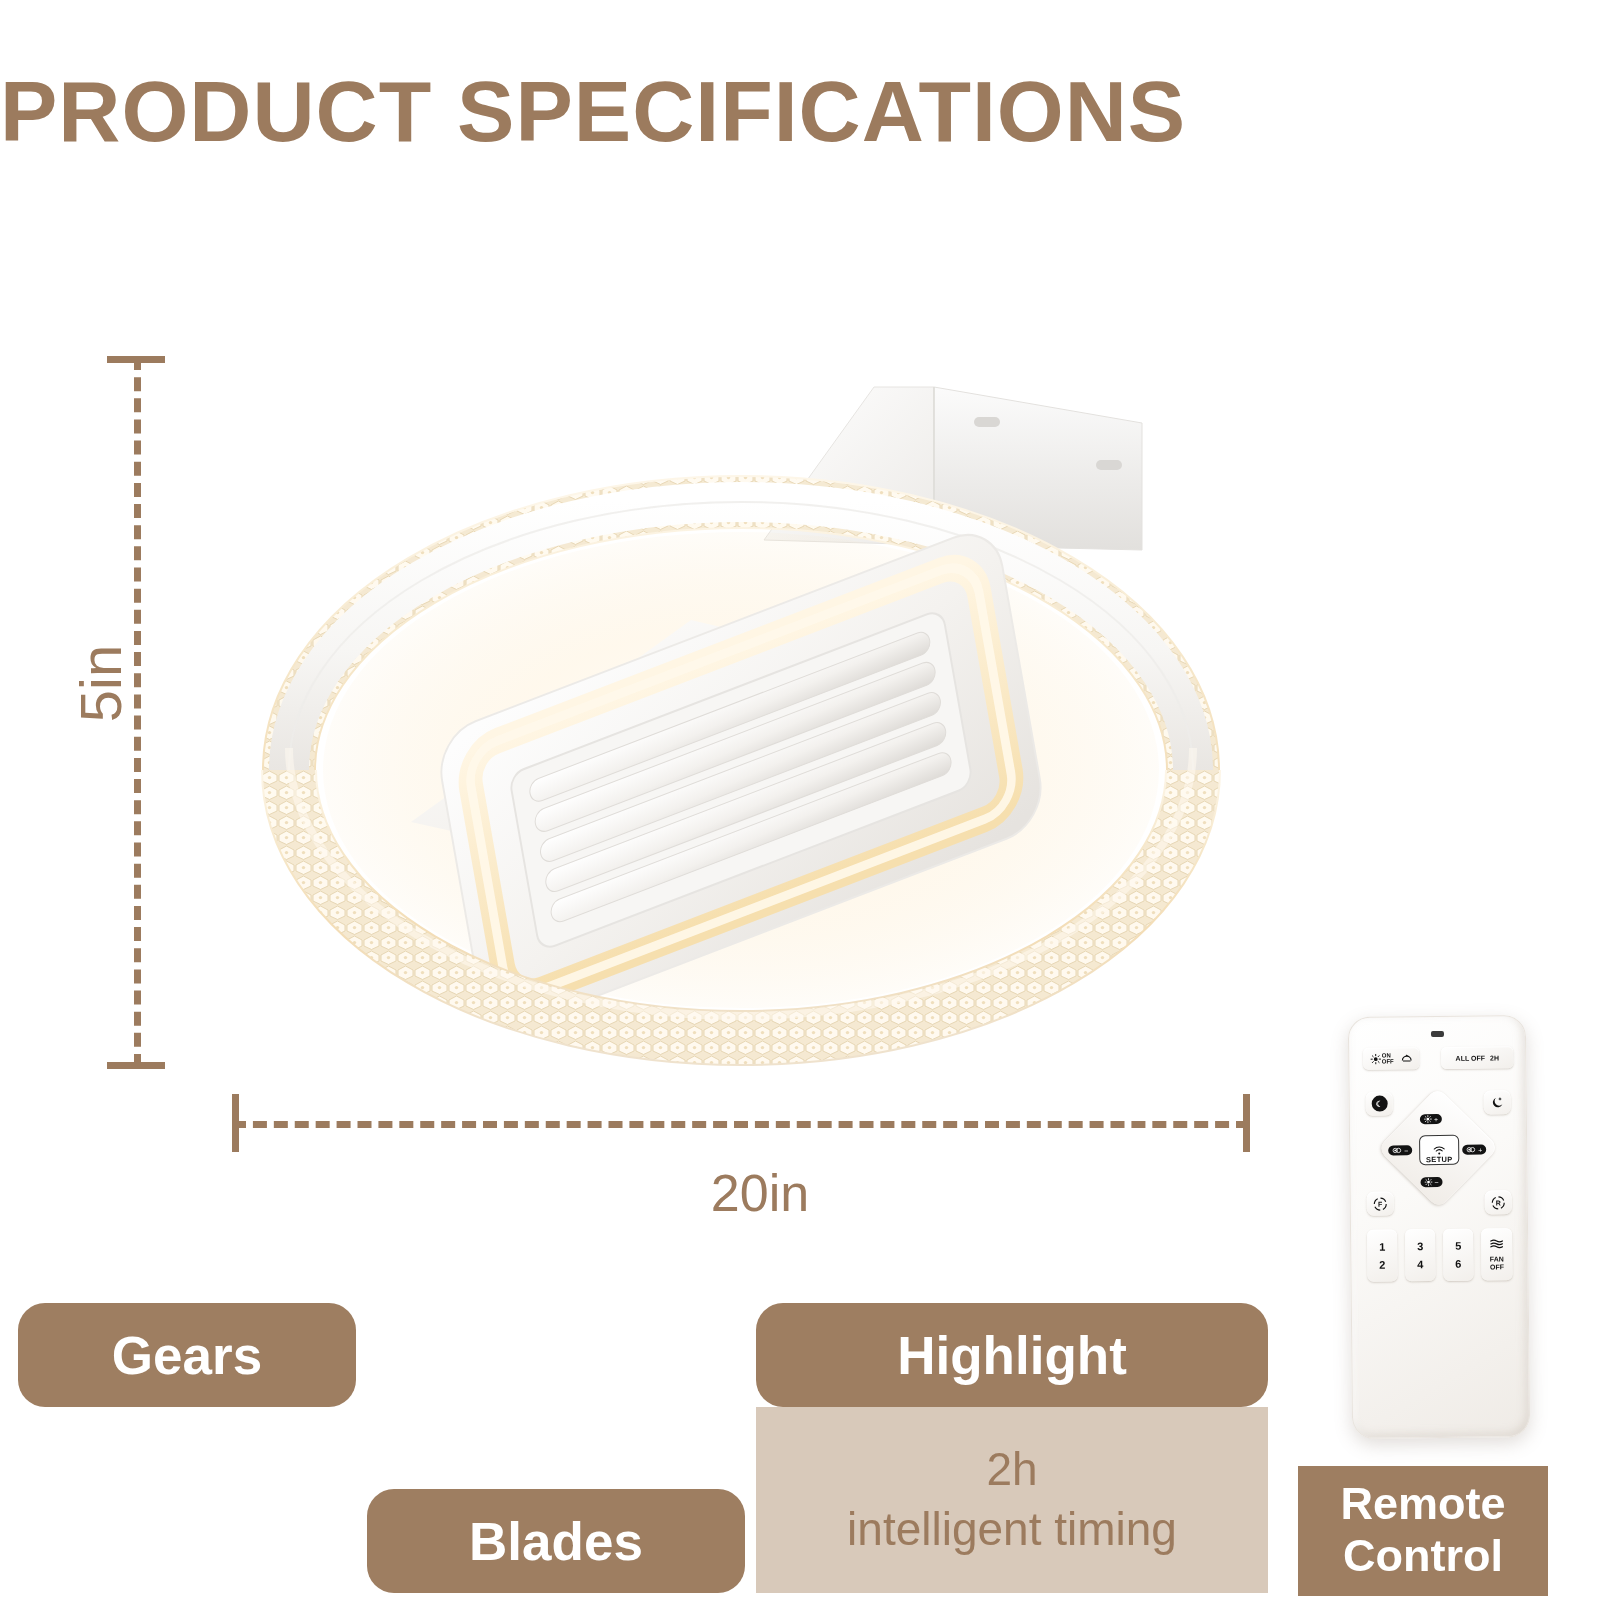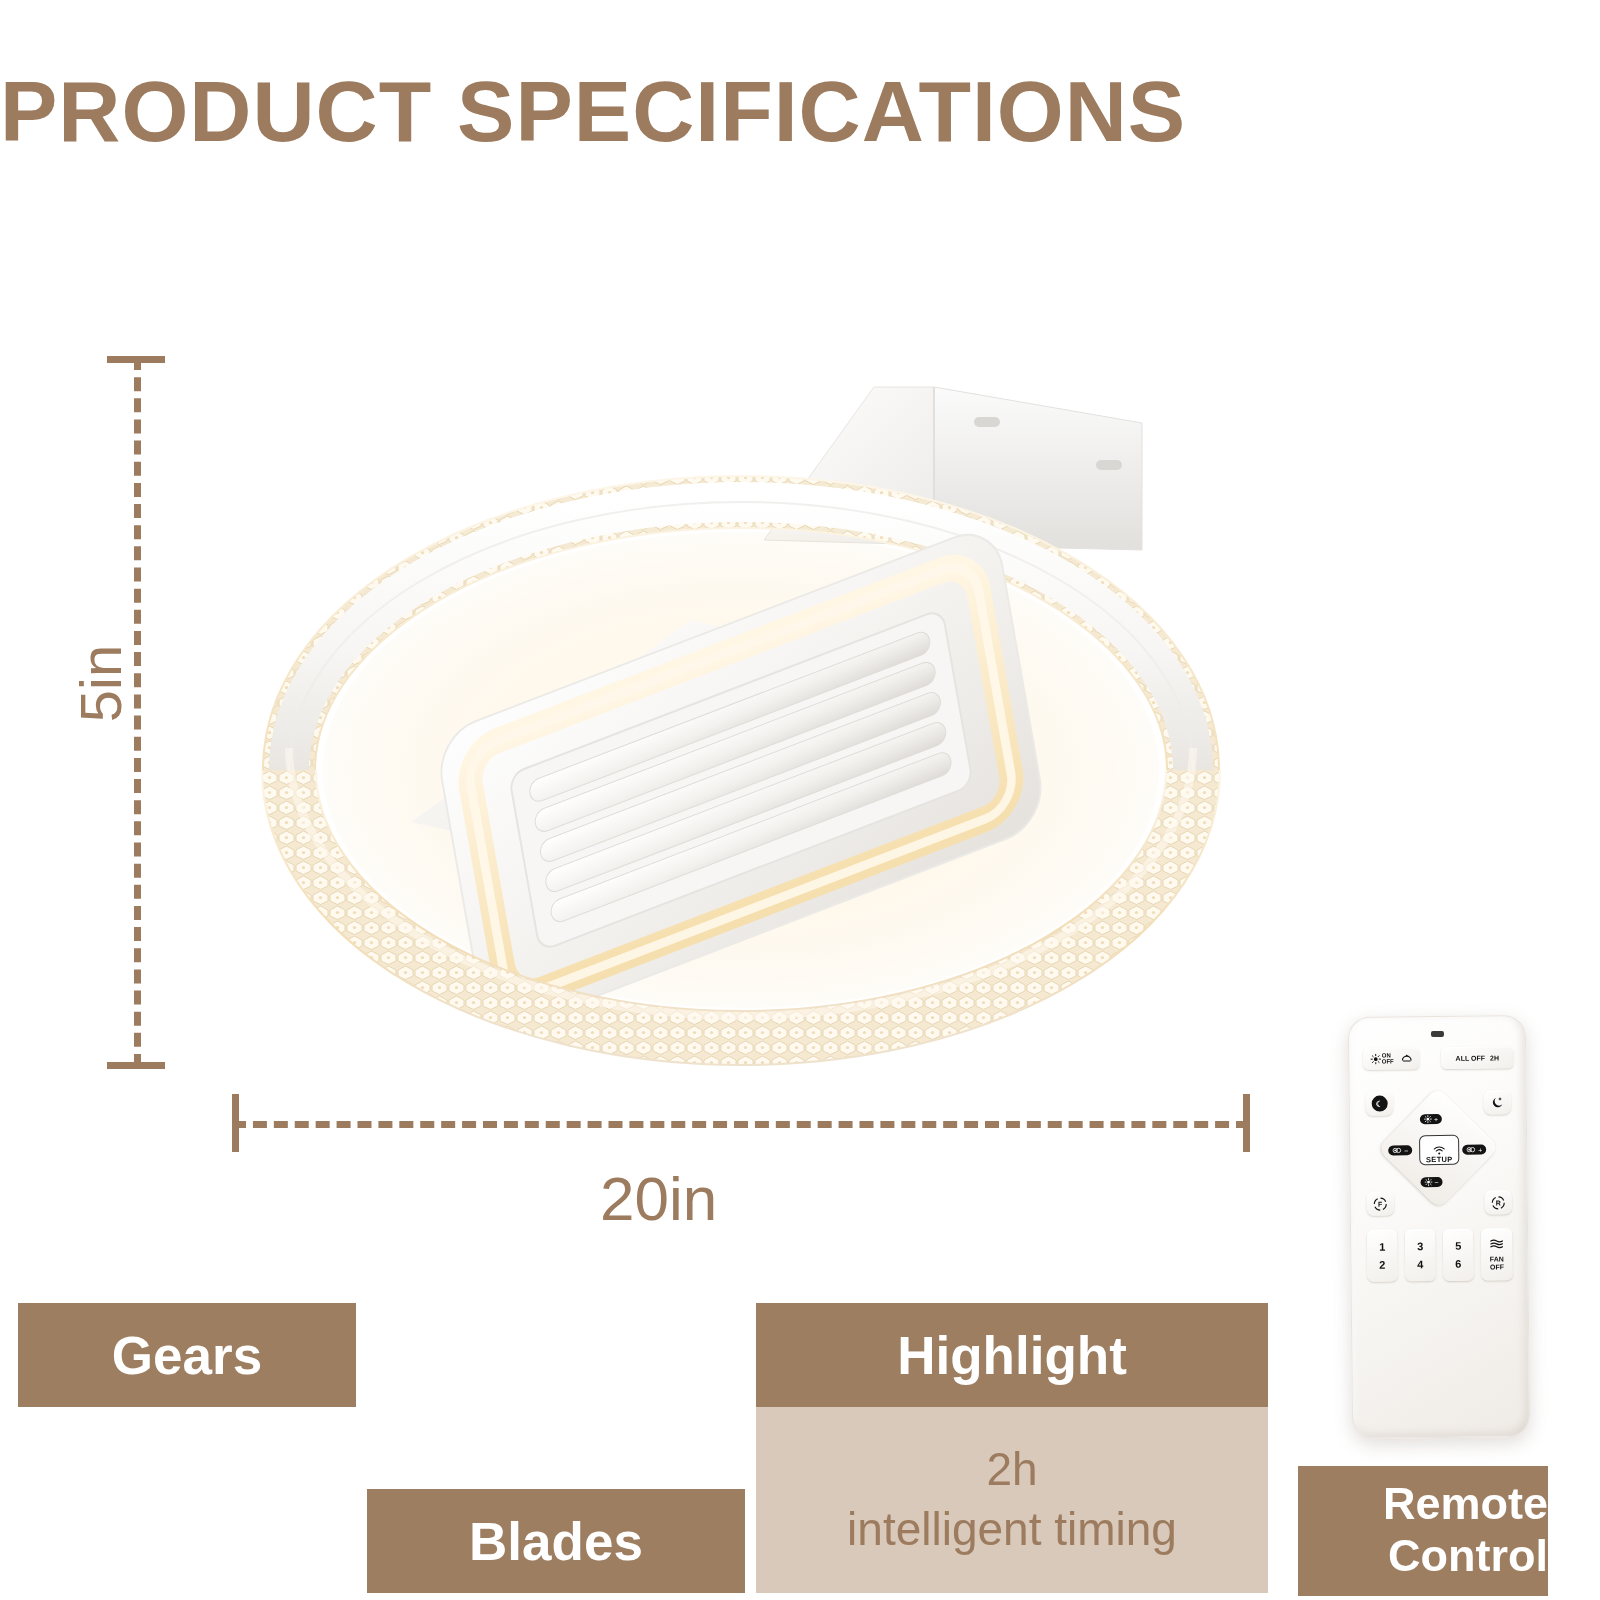--- a/index.html
+++ b/index.html
@@ -79,22 +79,22 @@
     background: #9c7b5e;
   }
   .dim-h-cap.left { left: 232px; }
   .dim-h-cap.right { left: 1243px; }
 
   .dim-label-h {
     position: absolute;
     left: 600px;
     top: 1163px;
     width: 320px;
-    text-align: left;
-    font-size: 62px;
+    text-align: center;
+    font-size: 52px;
     color: #9c7b5e;
   }
 
   
   #product-figure {
     position: absolute;
     left: 236px;
     top: 340px;
     width: 1010px;
     height: 740px;
@@ -141,20 +141,21 @@
 
   .spec-head {
     background: #9e7e61;
     color: #ffffff;
     height: 104px;
     display: flex;
     align-items: center;
     justify-content: center;
     font-size: 53px;
     font-weight: bold;
+    border-radius: 27px;
   }
   .spec-body {
     background: #d8c9ba;
     flex: 1;
     display: flex;
     align-items: center;
     justify-content: center;
     text-align: center;
     color: #9c7b5e;
     font-size: 46px;
@@ -174,21 +175,21 @@
   #remote-caption {
     position: absolute;
     left: 1298px;
     top: 1466px;
     width: 250px;
     background: #9e7e61;
     color: #ffffff;
     font-size: 45px;
     font-weight: bold;
     line-height: 1.15;
-    text-align: right;
+    text-align: center;
     padding: 12px 0 14px 0;
     box-sizing: border-box;
   }
 
   .remote-body {
     position: absolute;
     left: 72px;
     top: 26px;
     width: 176px;
     height: 420px;

